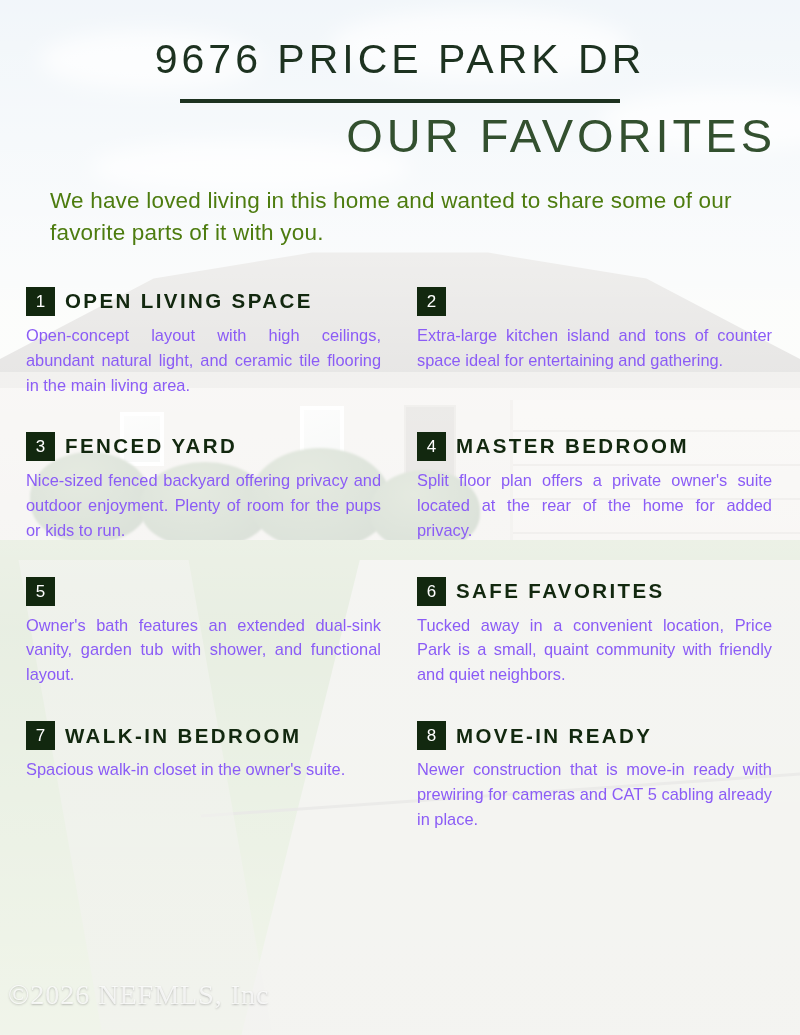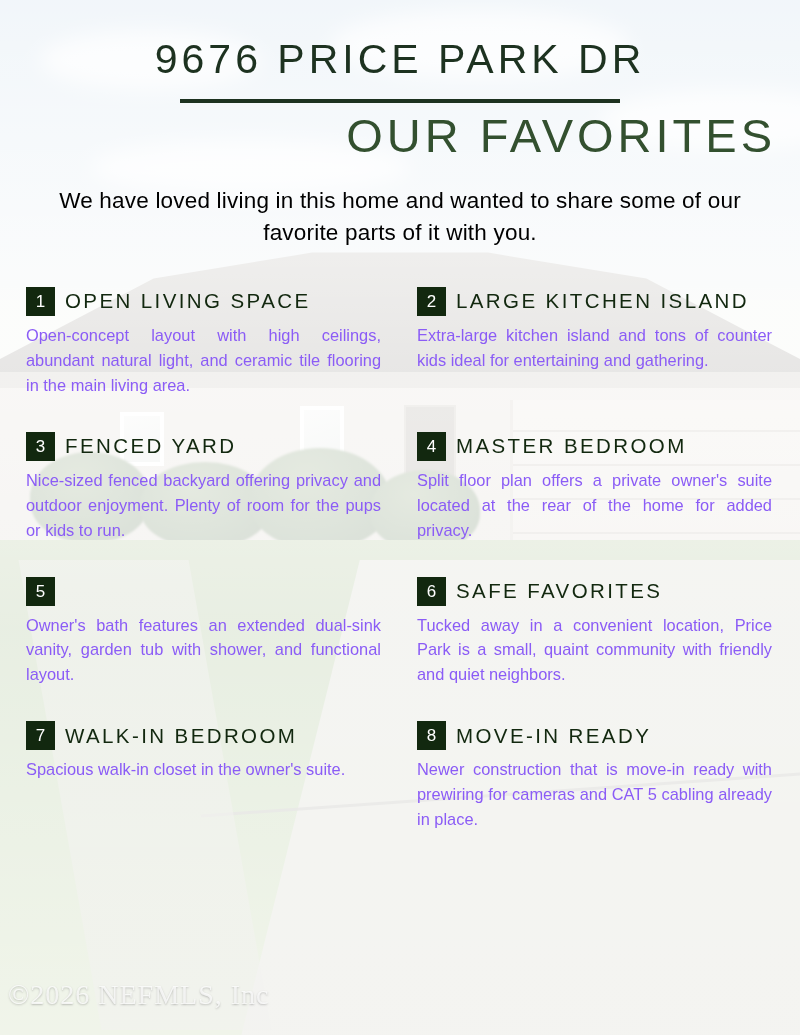--- a/index.html
+++ b/index.html
@@ -188,24 +188,23 @@
   .subtitle {
     text-align: right;
     font-size: 47px;
     letter-spacing: 4px;
     color: #33502f;
     font-weight: 300;
     line-height: 1.15;
   }
 
   .intro {
-    text-align: center;
     font-size: 22.5px;
     line-height: 1.42;
-    color: #000000;
+    color: #4d7c0f;
     margin: 22px auto 0 auto;
     width: 700px;
     letter-spacing: 0.2px;
   }
 
   .grid {
     display: grid;
     grid-template-columns: 1fr 1fr;
     column-gap: 34px;
     row-gap: 34px;
@@ -232,21 +231,21 @@
     align-items: center;
     justify-content: center;
     flex: 0 0 auto;
     line-height: 1;
   }
 
   .feature-title {
     font-size: 20.5px;
     letter-spacing: 2.4px;
     color: #12280f;
-    font-weight: 400;
+    font-weight: 700;
     white-space: nowrap;
   }
 
   .feature-body {
     font-size: 16.4px;
     line-height: 1.52;
     color: #8b5cf6;
     text-align: justify;
     padding-right: 2px;
   }
@@ -319,23 +318,22 @@
         <div class="feature-head">
           <div class="num">1</div>
           <div class="feature-title">OPEN LIVING SPACE</div>
         </div>
         <div class="feature-body">Open-concept layout with high ceilings, abundant natural light, and ceramic tile flooring in the main living area.</div>
       </div>
 
       <div class="feature">
         <div class="feature-head">
           <div class="num">2</div>
-          <div class="feature-title">LARGE KITCHEN ISLAND</div>
-        </div>
-        <div class="feature-body">Extra-large kitchen island and tons of counter kids ideal for entertaining and gathering.</div>
+        </div>
+        <div class="feature-body">Extra-large kitchen island and tons of counter space ideal for entertaining and gathering.</div>
       </div>
 
       <div class="feature">
         <div class="feature-head">
           <div class="num">3</div>
           <div class="feature-title">FENCED YARD</div>
         </div>
         <div class="feature-body">Nice-sized fenced backyard offering privacy and outdoor enjoyment. Plenty of room for the pups or kids to run.</div>
       </div>
 

